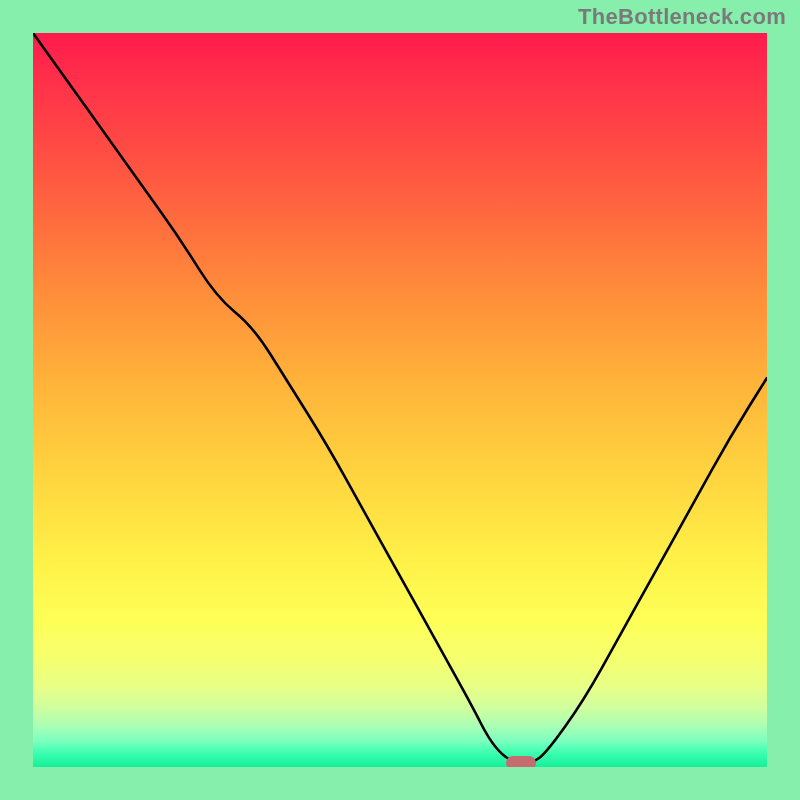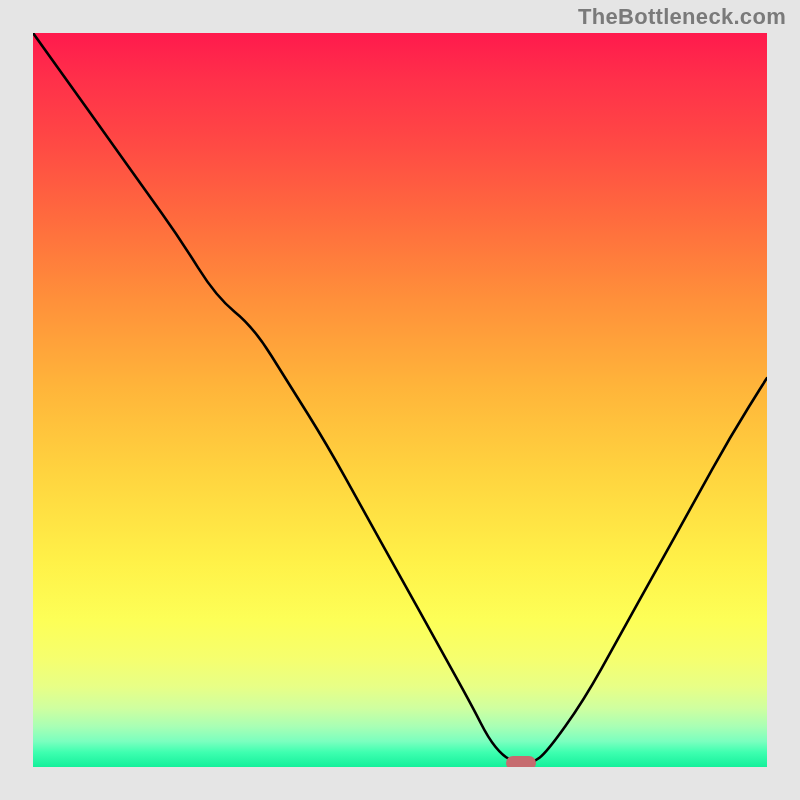--- a/index.html
+++ b/index.html
@@ -7,21 +7,21 @@
     padding: 0;
     width: 800px;
     height: 800px;
     background: #000;
     overflow: hidden;
   }
   .outer {
     position: relative;
     width: 800px;
     height: 800px;
-    background: #e5e5e5;
+    background: #86efac;
   }
   .watermark {
     position: absolute;
     top: 4px;
     right: 14px;
     font-family: Arial, Helvetica, sans-serif;
     font-size: 22px;
     font-weight: 600;
     color: #7a7a7a;
     letter-spacing: 0.3px;

